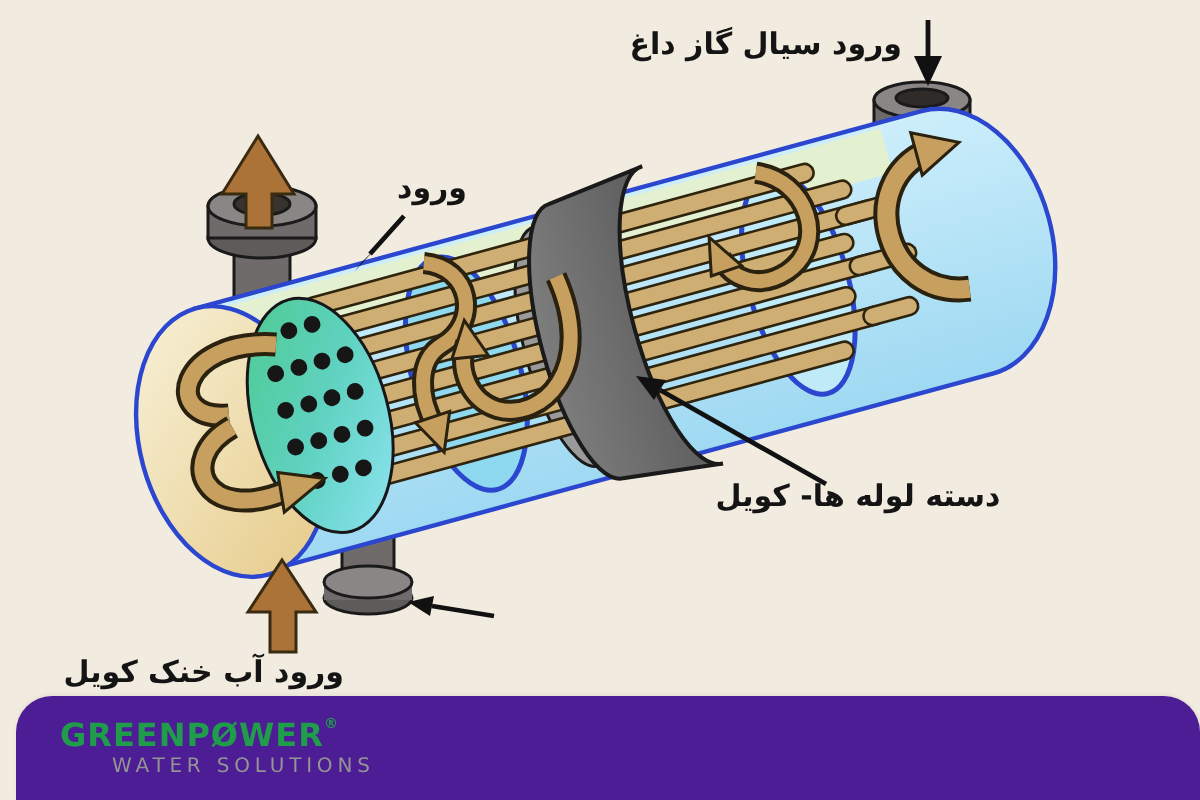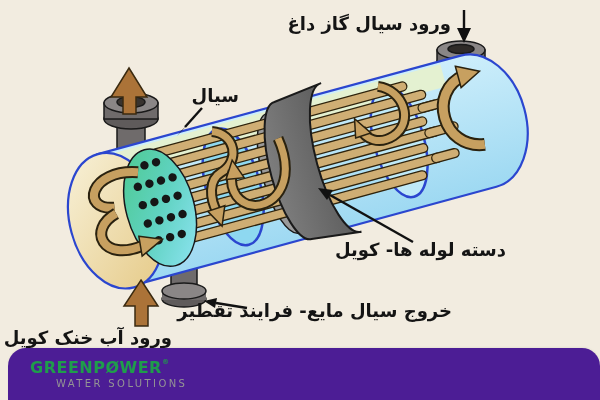--- a/index.html
+++ b/index.html
@@ -4,21 +4,21 @@
 <style>
   html,body{margin:0;padding:0;}
   #stage{
     position:relative; width:600px; height:400px; overflow:hidden;
     background:#f2ece0;
     font-family:"DejaVu Sans", sans-serif;
   }
   svg{position:absolute;left:0;top:0;}
   .lbl{
     position:absolute; direction:rtl; text-align:center; white-space:nowrap;
-    font-weight:700; font-size:18px; color:#141414; line-height:1.25;
+    font-weight:700; font-size:15px; color:#141414; line-height:1.25;
   }
   .footer-band{
     position:absolute; left:8px; right:0; top:348px; bottom:0;
     background:#4c1d95; border-radius:18px 18px 0 0;
     box-shadow:0 -1px 2px rgba(0,0,0,0.05);
   }
   .logo{position:absolute; left:22px; top:10px;}
   .brand{
     font-weight:800; font-size:16px; letter-spacing:0.5px; color:#1f9d4b;
   }
@@ -160,23 +160,22 @@
       <line x1="202" y1="108" x2="185" y2="127"></line>
       <polygon points="177,136 189,123 181,131" stroke="none"></polygon>
       <line x1="413" y1="242" x2="330" y2="195"></line>
       <polygon points="318,188 333,190 327,200" stroke="none"></polygon>
       <line x1="247" y1="308" x2="216" y2="303"></line>
       <polygon points="204,301 217,298 215,308" stroke="none"></polygon>
     </g>
   </svg>
 
   <div class="lbl" dir="rtl" style="left:345px; top:13px; width:106px;">ورود سیال گاز داغ</div>
-  <div class="lbl" dir="rtl" style="left:193px; top:85px; width:46px;">سیال</div>
+  <div class="lbl" dir="rtl" style="left:193px; top:85px; width:46px;">ورود</div>
   <div class="lbl" dir="rtl" style="left:352px; top:239px; width:154px;">دسته لوله ها- کویل</div>
-  <div class="lbl" dir="rtl" style="left:230px; top:300px; width:222px;">خروج سیال مایع- فرایند تقطیر</div>
   <div class="lbl" dir="rtl" style="left:52px; top:327px; width:120px;">ورود آب خنک کویل</div>
 
   <div class="footer-band">
     <div class="logo">
       <div>
         <span class="brand">GREENPØWER</span><span class="reg">®</span>
       </div>
       <div class="tagline">WATER SOLUTIONS</div>
     </div>
   </div>

